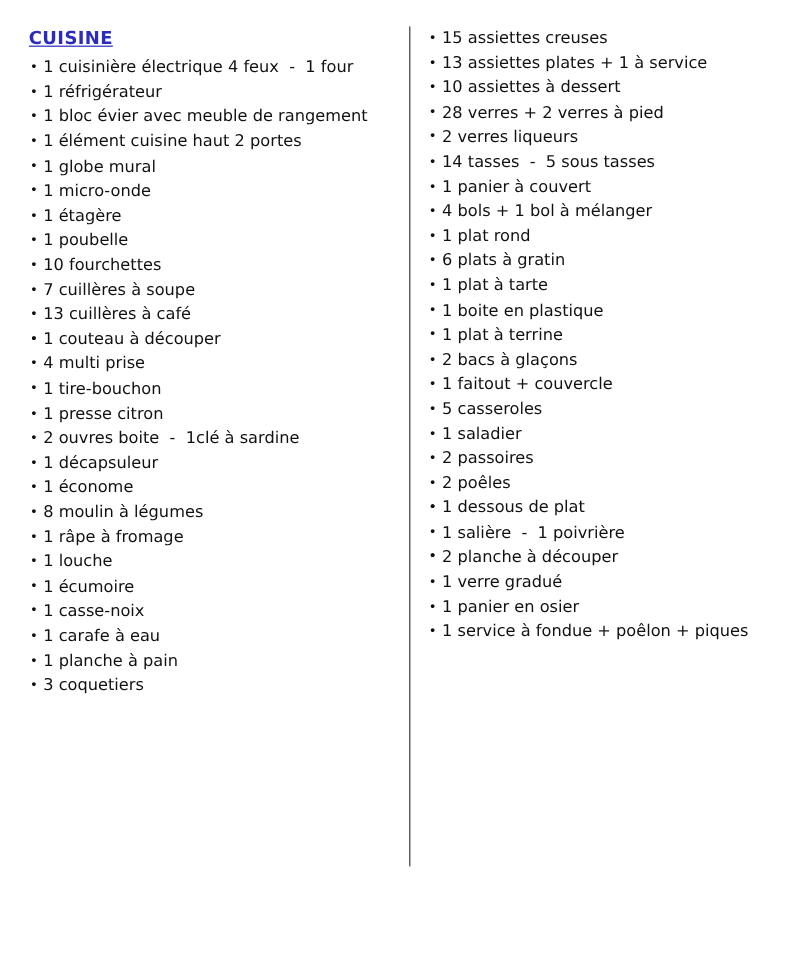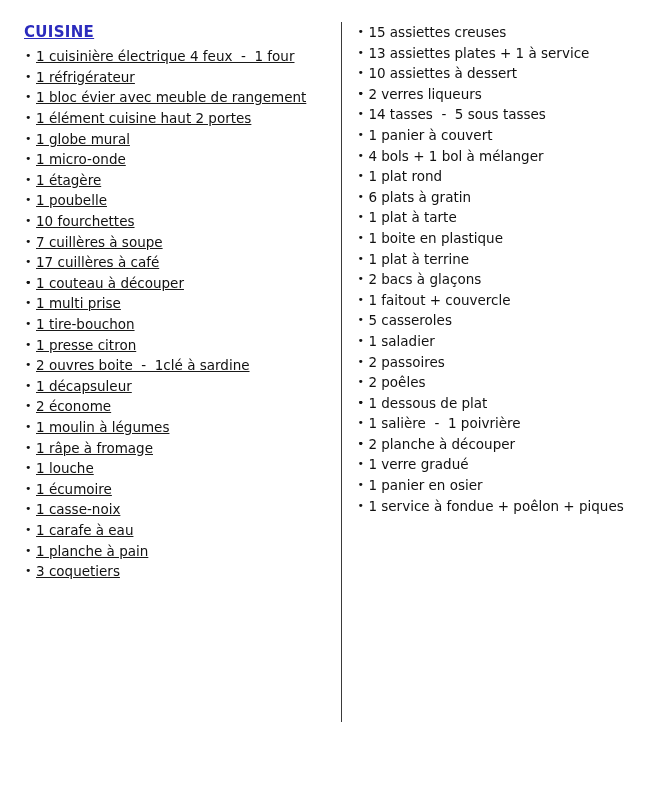--- a/index.html
+++ b/index.html
@@ -26,21 +26,20 @@
     flex-direction: row;
     align-items: flex-start;
     height: 700px;
   }
   .col {
     box-sizing: border-box;
   }
   .col-left {
     width: 322px;
     padding-right: 10px;
-    text-decoration: underline;
   }
   .divider {
     width: 0;
     border-left: 1px solid #3a3a3a;
     height: 700px;
     margin: 0 14px 0 0;
     flex: 0 0 auto;
   }
   .col-right {
     width: 296px;
@@ -88,48 +87,48 @@
           <li><span class="bullet">•</span><span>1 cuisinière électrique 4 feux  -  1 four</span></li>
           <li><span class="bullet">•</span><span>1 réfrigérateur</span></li>
           <li><span class="bullet">•</span><span>1 bloc évier avec meuble de rangement</span></li>
           <li><span class="bullet">•</span><span>1 élément cuisine haut 2 portes</span></li>
           <li><span class="bullet">•</span><span>1 globe mural</span></li>
           <li><span class="bullet">•</span><span>1 micro-onde</span></li>
           <li><span class="bullet">•</span><span>1 étagère</span></li>
           <li><span class="bullet">•</span><span>1 poubelle</span></li>
           <li><span class="bullet">•</span><span>10 fourchettes</span></li>
           <li><span class="bullet">•</span><span>7 cuillères à soupe</span></li>
-          <li><span class="bullet">•</span><span>17 cuillères à café</span></li>
+          <li><span class="bullet">•</span><span>13 cuillères à café</span></li>
           <li><span class="bullet">•</span></li>
           <li><span class="bullet">•</span><span>1 couteau à découper</span></li>
-          <li><span class="bullet">•</span><span>1 multi prise</span></li>
+          <li><span class="bullet">•</span><span>4 multi prise</span></li>
           <li><span class="bullet">•</span><span>1 tire-bouchon</span></li>
           <li><span class="bullet">•</span><span>1 presse citron</span></li>
           <li><span class="bullet">•</span><span>2 ouvres boite  -  1clé à sardine</span></li>
           <li><span class="bullet">•</span><span>1 décapsuleur</span></li>
-          <li><span class="bullet">•</span><span>2 économe</span></li>
-          <li><span class="bullet">•</span><span>1 moulin à légumes</span></li>
+          <li><span class="bullet">•</span><span>1 économe</span></li>
+          <li><span class="bullet">•</span><span>8 moulin à légumes</span></li>
           <li><span class="bullet">•</span><span>1 râpe à fromage</span></li>
           <li><span class="bullet">•</span><span>1 louche</span></li>
           <li><span class="bullet">•</span><span>1 écumoire</span></li>
           <li><span class="bullet">•</span><span>1 casse-noix</span></li>
           <li><span class="bullet">•</span><span>1 carafe à eau</span></li>
           <li><span class="bullet">•</span><span>1 planche à pain</span></li>
           <li><span class="bullet">•</span><span>3 coquetiers</span></li>
         </ul>
     </div>
 
     <div class="divider"></div>
 
     <div class="col col-right">
       <ul class="items">
           <li><span class="bullet">•</span><span>15 assiettes creuses</span></li>
           <li><span class="bullet">•</span><span>13 assiettes plates + 1 à service</span></li>
           <li><span class="bullet">•</span><span>10 assiettes à dessert</span></li>
-          <li><span class="bullet">•</span></li>
+          <li><span class="bullet">•</span><span>28 verres + 2 verres à pied</span></li>
           <li><span class="bullet">•</span><span>2 verres liqueurs</span></li>
           <li><span class="bullet">•</span><span>14 tasses  -  5 sous tasses</span></li>
           <li><span class="bullet">•</span><span>1 panier à couvert</span></li>
           <li><span class="bullet">•</span><span>4 bols + 1 bol à mélanger</span></li>
           <li><span class="bullet">•</span><span>1 plat rond</span></li>
           <li><span class="bullet">•</span><span>6 plats à gratin</span></li>
           <li><span class="bullet">•</span><span>1 plat à tarte</span></li>
           <li><span class="bullet">•</span><span>1 boite en plastique</span></li>
           <li><span class="bullet">•</span><span>1 plat à terrine</span></li>
           <li><span class="bullet">•</span><span>2 bacs à glaçons</span></li>

